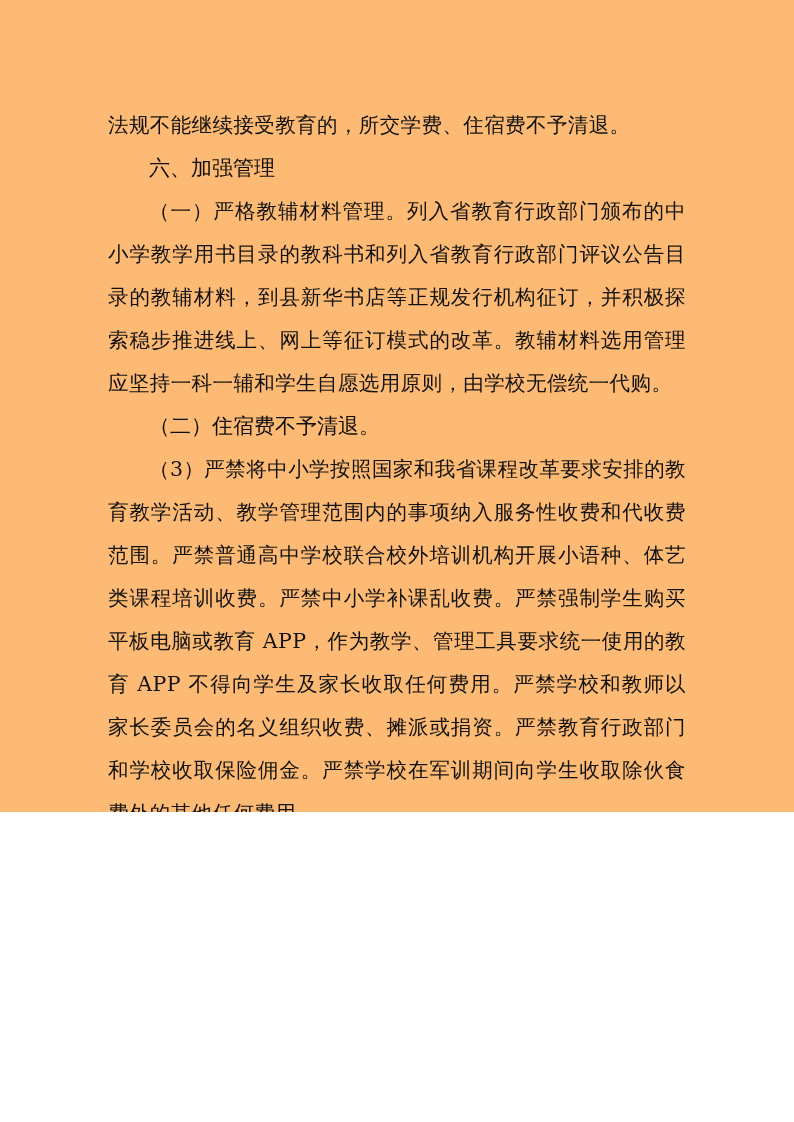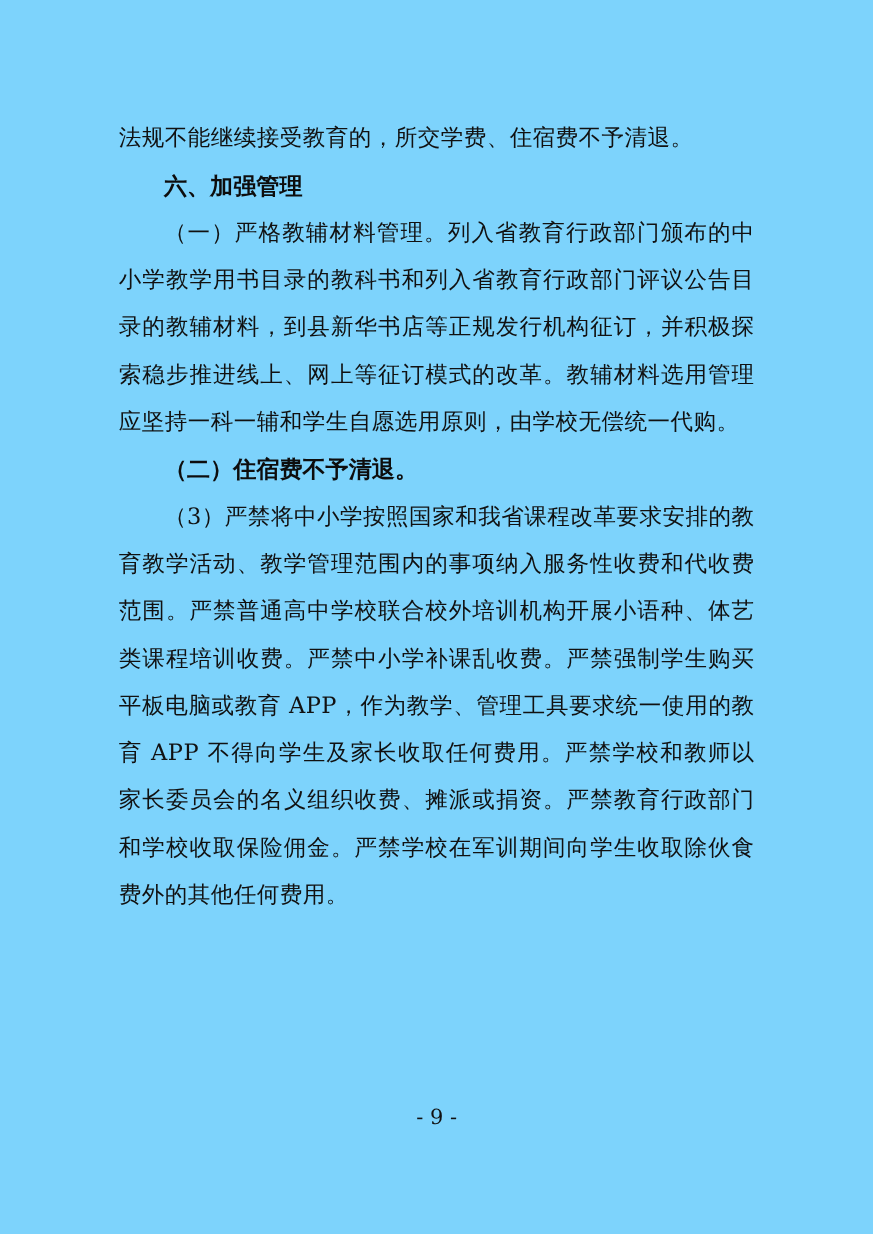--- a/index.html
+++ b/index.html
@@ -3,22 +3,22 @@
 <meta charset="utf-8">
 <style>
   html, body {
     margin: 0;
     padding: 0;
     background: #ffffff;
   }
   .page {
     position: relative;
     width: 794px;
-    height: 1122px;
-    background: #7dd3fc;
+    height: 812px;
+    background: #fdba74;
     box-sizing: border-box;
     overflow: hidden;
     font-family: "DejaVu Serif", "Liberation Serif", serif;
     color: #1a1a1a;
   }
   .content {
     position: absolute;
     left: 108px;
     top: 104px;
     width: 578px;
@@ -31,21 +31,21 @@
     text-justify: inter-character;
     margin: 0 0 0 0;
     color: #111111;
   }
   .indent2 {
     text-indent: 41px;
   }
   .heading {
     font-size: 21px;
     line-height: 43px;
-    font-weight: bold;
+    font-weight: normal;
     text-indent: 41px;
     margin: 0;
     color: #0d0d0d;
   }
   .bold {
     font-weight: normal;
   }
   .footer {
     position: absolute;
     left: 0;

